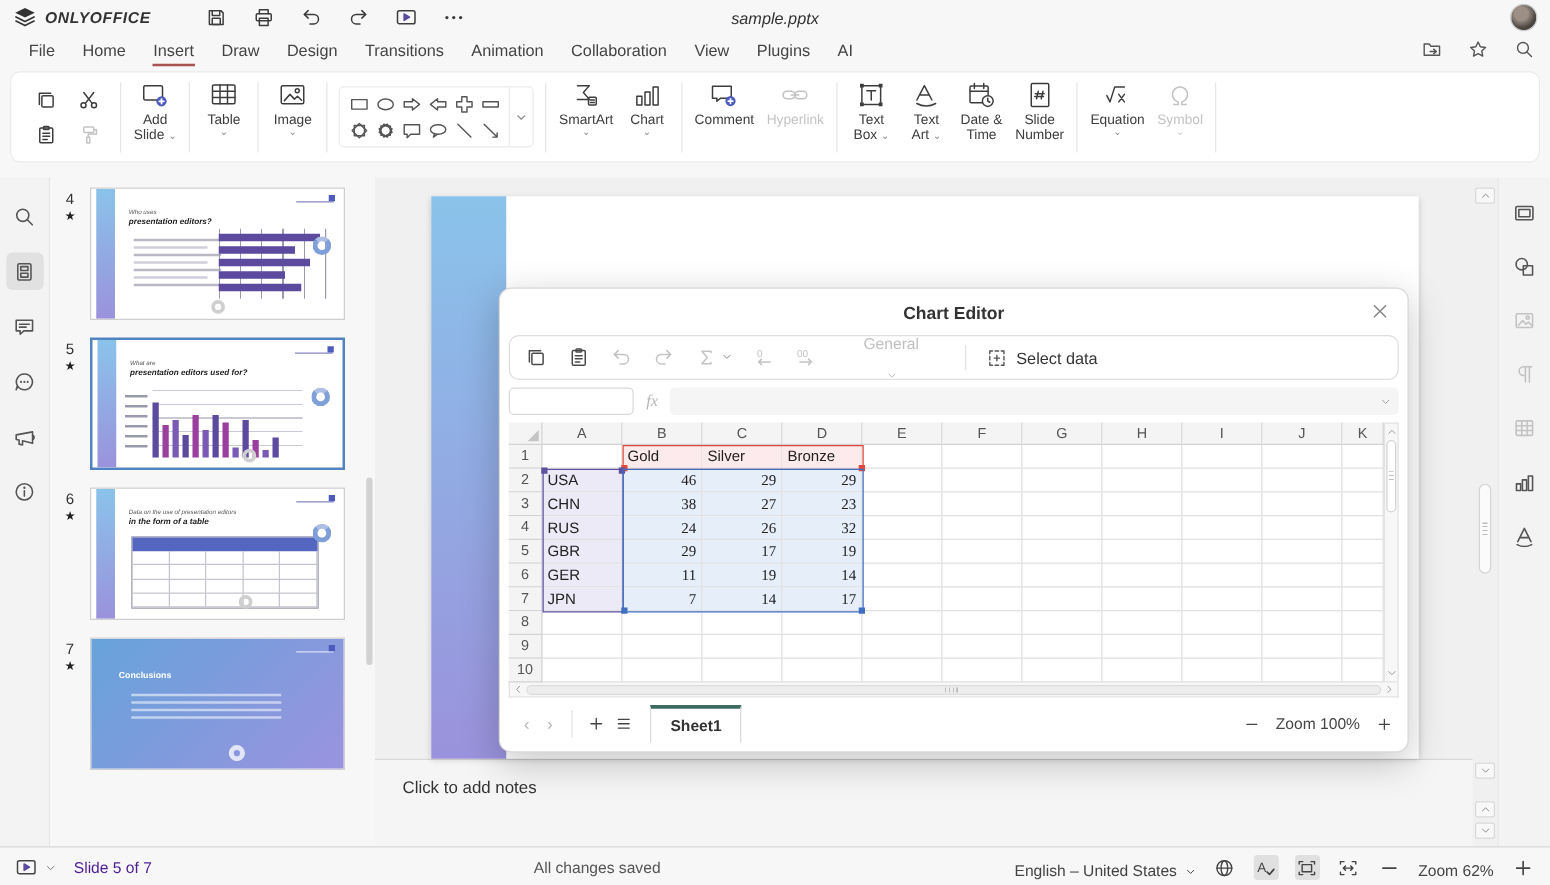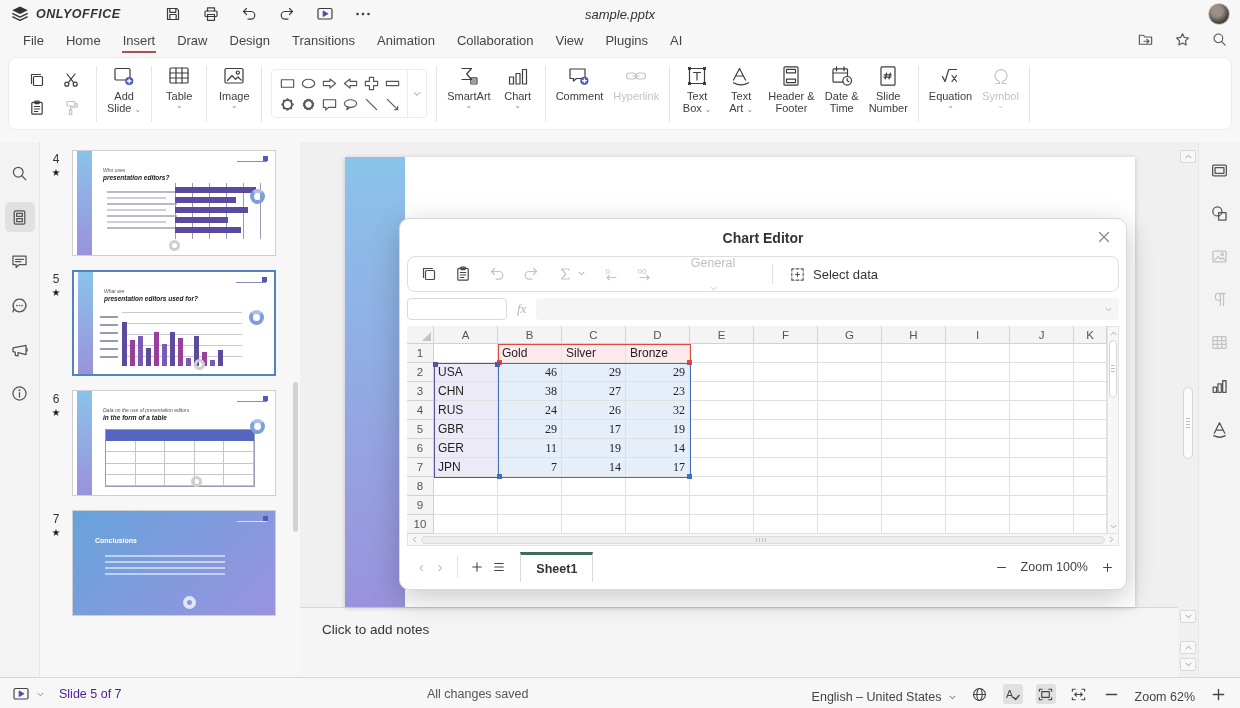--- a/index.html
+++ b/index.html
@@ -103,21 +103,21 @@
   .rail-btn .ic { width:9px; height:9px; }
   #rail-track { flex:1; width:12px; position:relative; }
   #rail-thumb { position:absolute; top:50%; left:1px; width:10px; height:72px; background:#fbfbfb; border:1px solid #d5d5d5; border-radius:5px; }
   #rail-thumb::after { content:""; position:absolute; left:2px; right:2px; top:30px; height:10px;
      background:repeating-linear-gradient(#bbb 0 1px,transparent 1px 3px); }
 
   #right-toolbar { width:42px; background:#f3f3f3; border-left:1px solid #e6e6e6; display:flex; flex-direction:column; align-items:center; padding-top:14px; gap:15px; }
   #right-toolbar .side-btn { width:28px; height:28px; }
 
   
-  #dialog { position:absolute; left:399px; top:218px; width:728px; height:372px; background:#fff; border:1px solid #d8d8d8; border-radius:10px; box-shadow:0 8px 30px rgba(0,0,0,.22); z-index:20; overflow:hidden; }
+  #dialog { position:absolute; left:399px; top:230px; width:728px; height:372px; background:#fff; border:1px solid #d8d8d8; border-radius:10px; box-shadow:0 8px 30px rgba(0,0,0,.22); z-index:20; overflow:hidden; }
   #dlg-title-row { height:37px; position:relative; display:flex; align-items:center; justify-content:center; }
   #dlg-title { font-size:14px; font-weight:bold; color:#333; }
   #dlg-close { position:absolute; right:14px; top:10px; width:16px; height:16px; color:#888; cursor:pointer; }
   #dlg-toolbar { margin:0 7px; height:36px; border:1px solid #dedede; border-radius:8px; display:flex; align-items:center; padding:0 12px; gap:16px; }
   .dtb-btn { display:flex; align-items:center; gap:3px; color:#4a4a4a; cursor:pointer; }
   .dtb-btn .ic { width:18px; height:18px; }
   .dtb-btn .caret .ic { width:9px; height:9px; }
   #dlg-numfmt { font-size:12.5px; color:#c0c0c0; display:flex; align-items:center; gap:14px; min-width:86px;flex-direction:column; }
   .dtb-div { width:1px; height:20px; background:#e2e2e2; }
   #select-data-btn { display:flex; align-items:center; gap:7px; font-size:13px; color:#333; cursor:pointer; }
@@ -523,31 +523,20 @@
             <path d="M4.5 16 10.5 4.5 16.5 16M6.8 12h7.4"></path>
             <path d="M4.5 18.8c4.5 2.6 10.5 2.6 15 0"></path>
           </svg>
         </span>
         <span class="rb-lbl">Text</span>
         <span class="rb-lbl">Art <span class="caret">⌄</span></span>
       </div>
       <div class="rb-btn">
         <span class="ic ">
           <svg viewBox="0 0 24 24" width="100%" height="100%" fill="none" stroke="currentColor" stroke-width="1.2" stroke-linecap="round" stroke-linejoin="round">
-            <rect x="5" y="2.8" width="14" height="18.4" rx="1"></rect>
-            <rect x="7.5" y="5.3" width="9" height="3.6"></rect>
-            <rect x="7.5" y="15.1" width="9" height="3.6"></rect>
-          </svg>
-        </span>
-        <span class="rb-lbl">Header &amp;</span>
-        <span class="rb-lbl">Footer</span>
-      </div>
-      <div class="rb-btn">
-        <span class="ic ">
-          <svg viewBox="0 0 24 24" width="100%" height="100%" fill="none" stroke="currentColor" stroke-width="1.2" stroke-linecap="round" stroke-linejoin="round">
             <rect x="3" y="4.8" width="14.5" height="13.4" rx="1"></rect>
             <path d="M6.5 2.8v4M14 2.8v4M3 9h14.5"></path>
             <circle cx="17.2" cy="16.8" r="4.3" fill="#fff"></circle>
             <path d="M17.2 14.6v2.2l1.6 1"></path>
           </svg>
         </span>
         <span class="rb-lbl">Date &amp;</span>
         <span class="rb-lbl">Time</span>
       </div>
       <div class="rb-btn">

